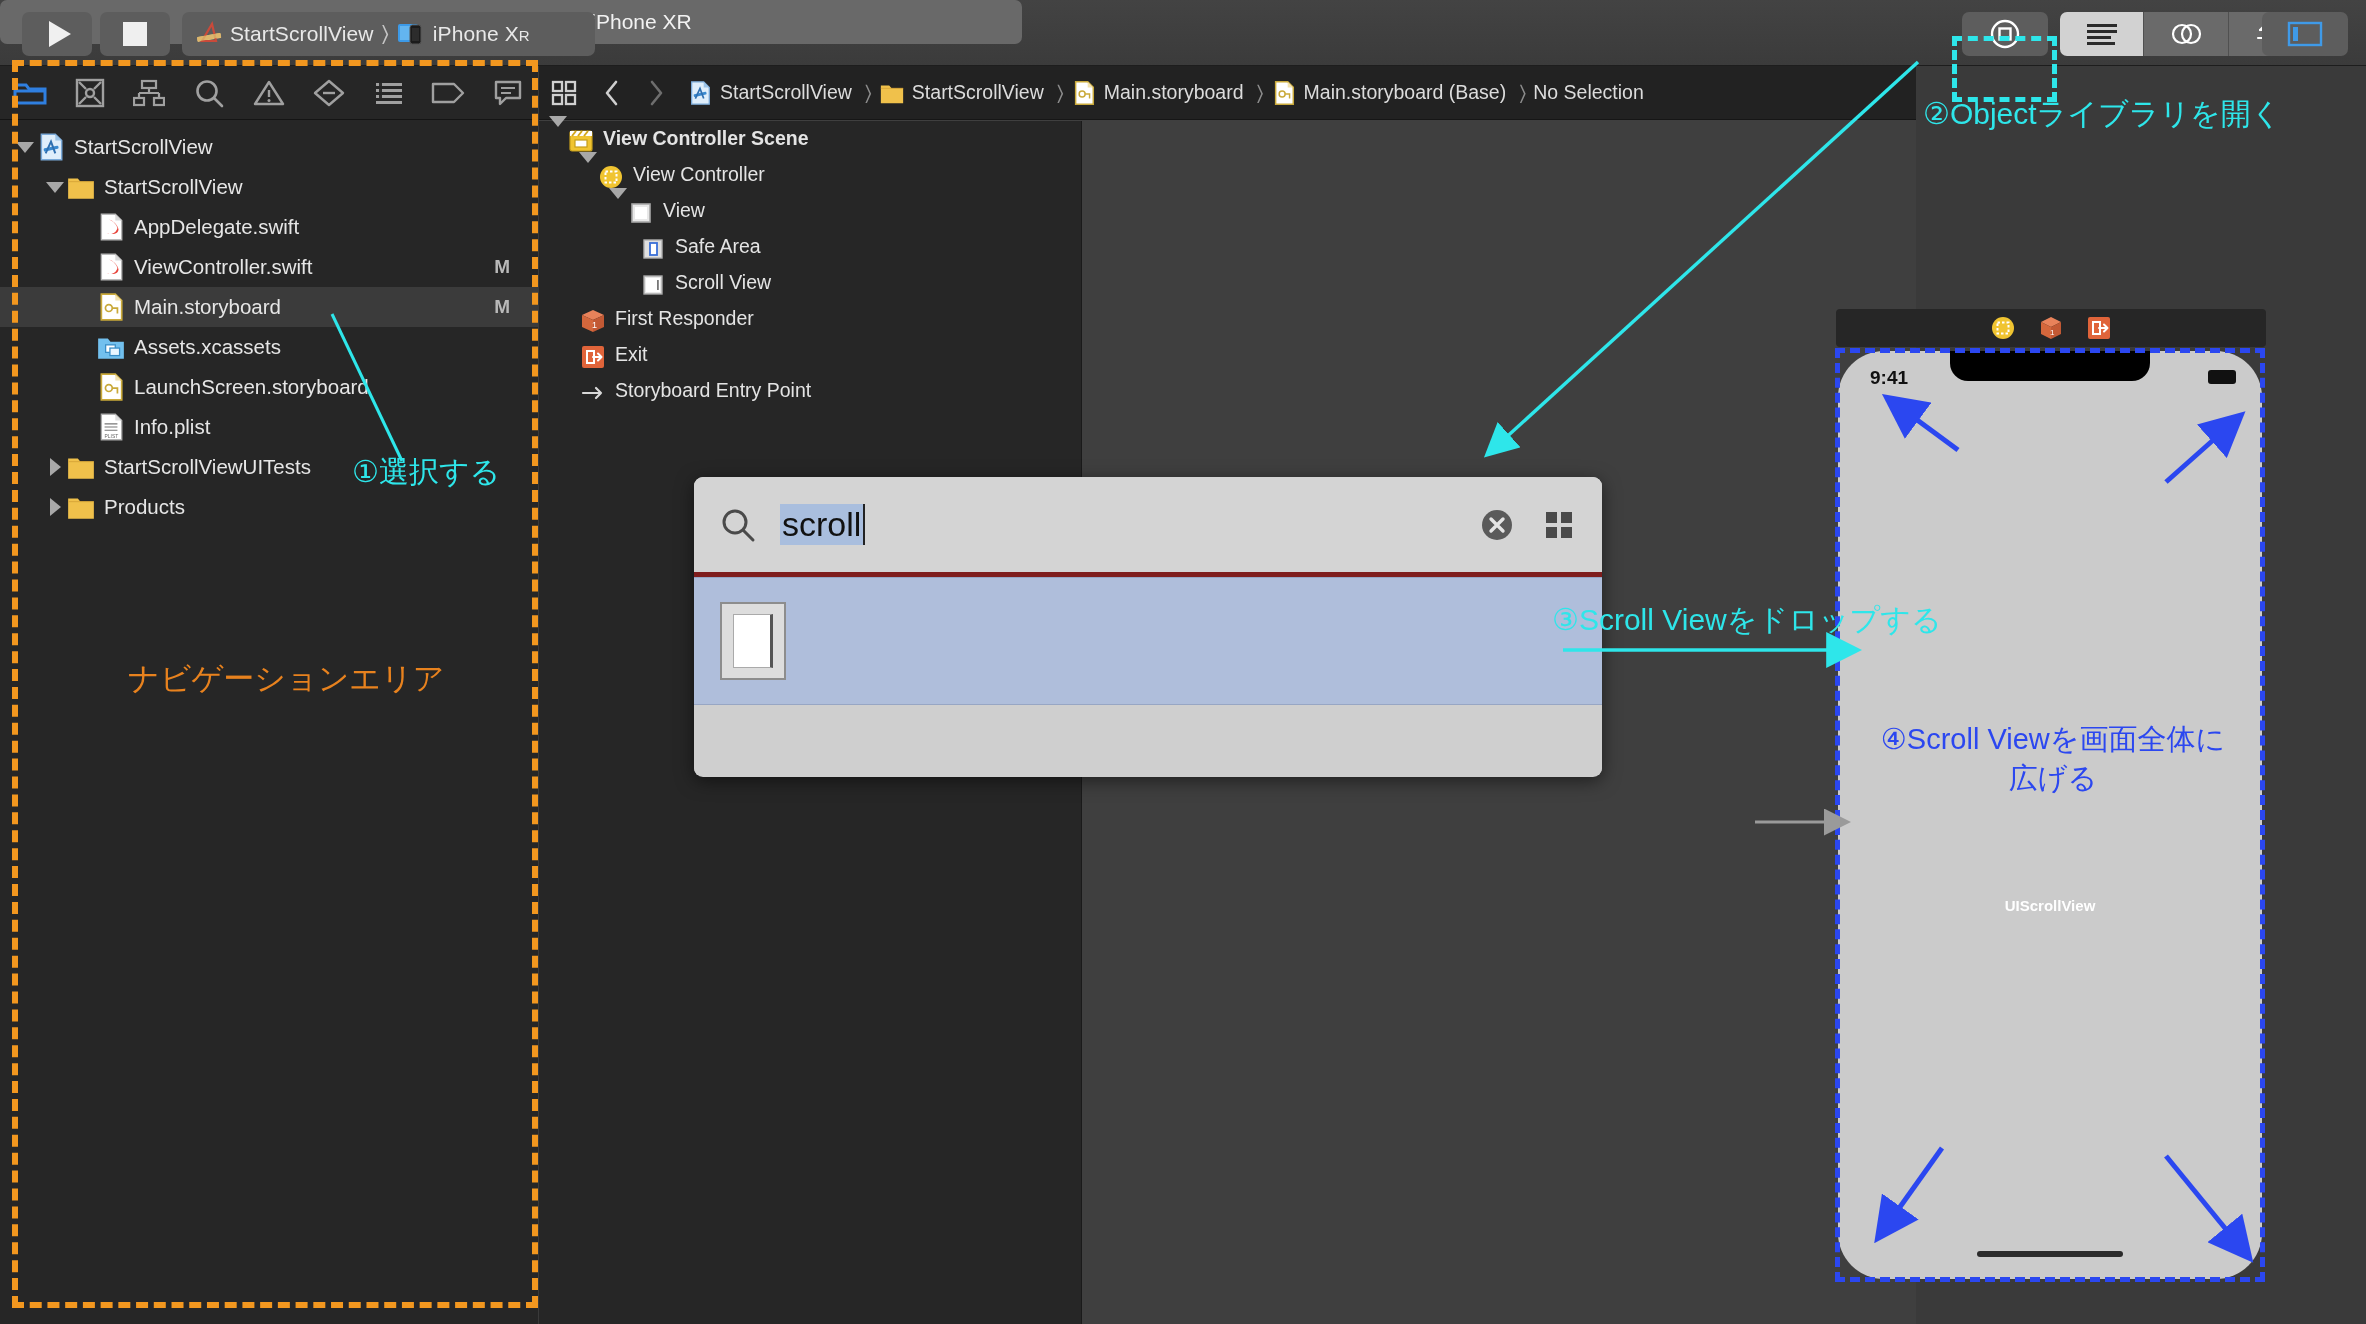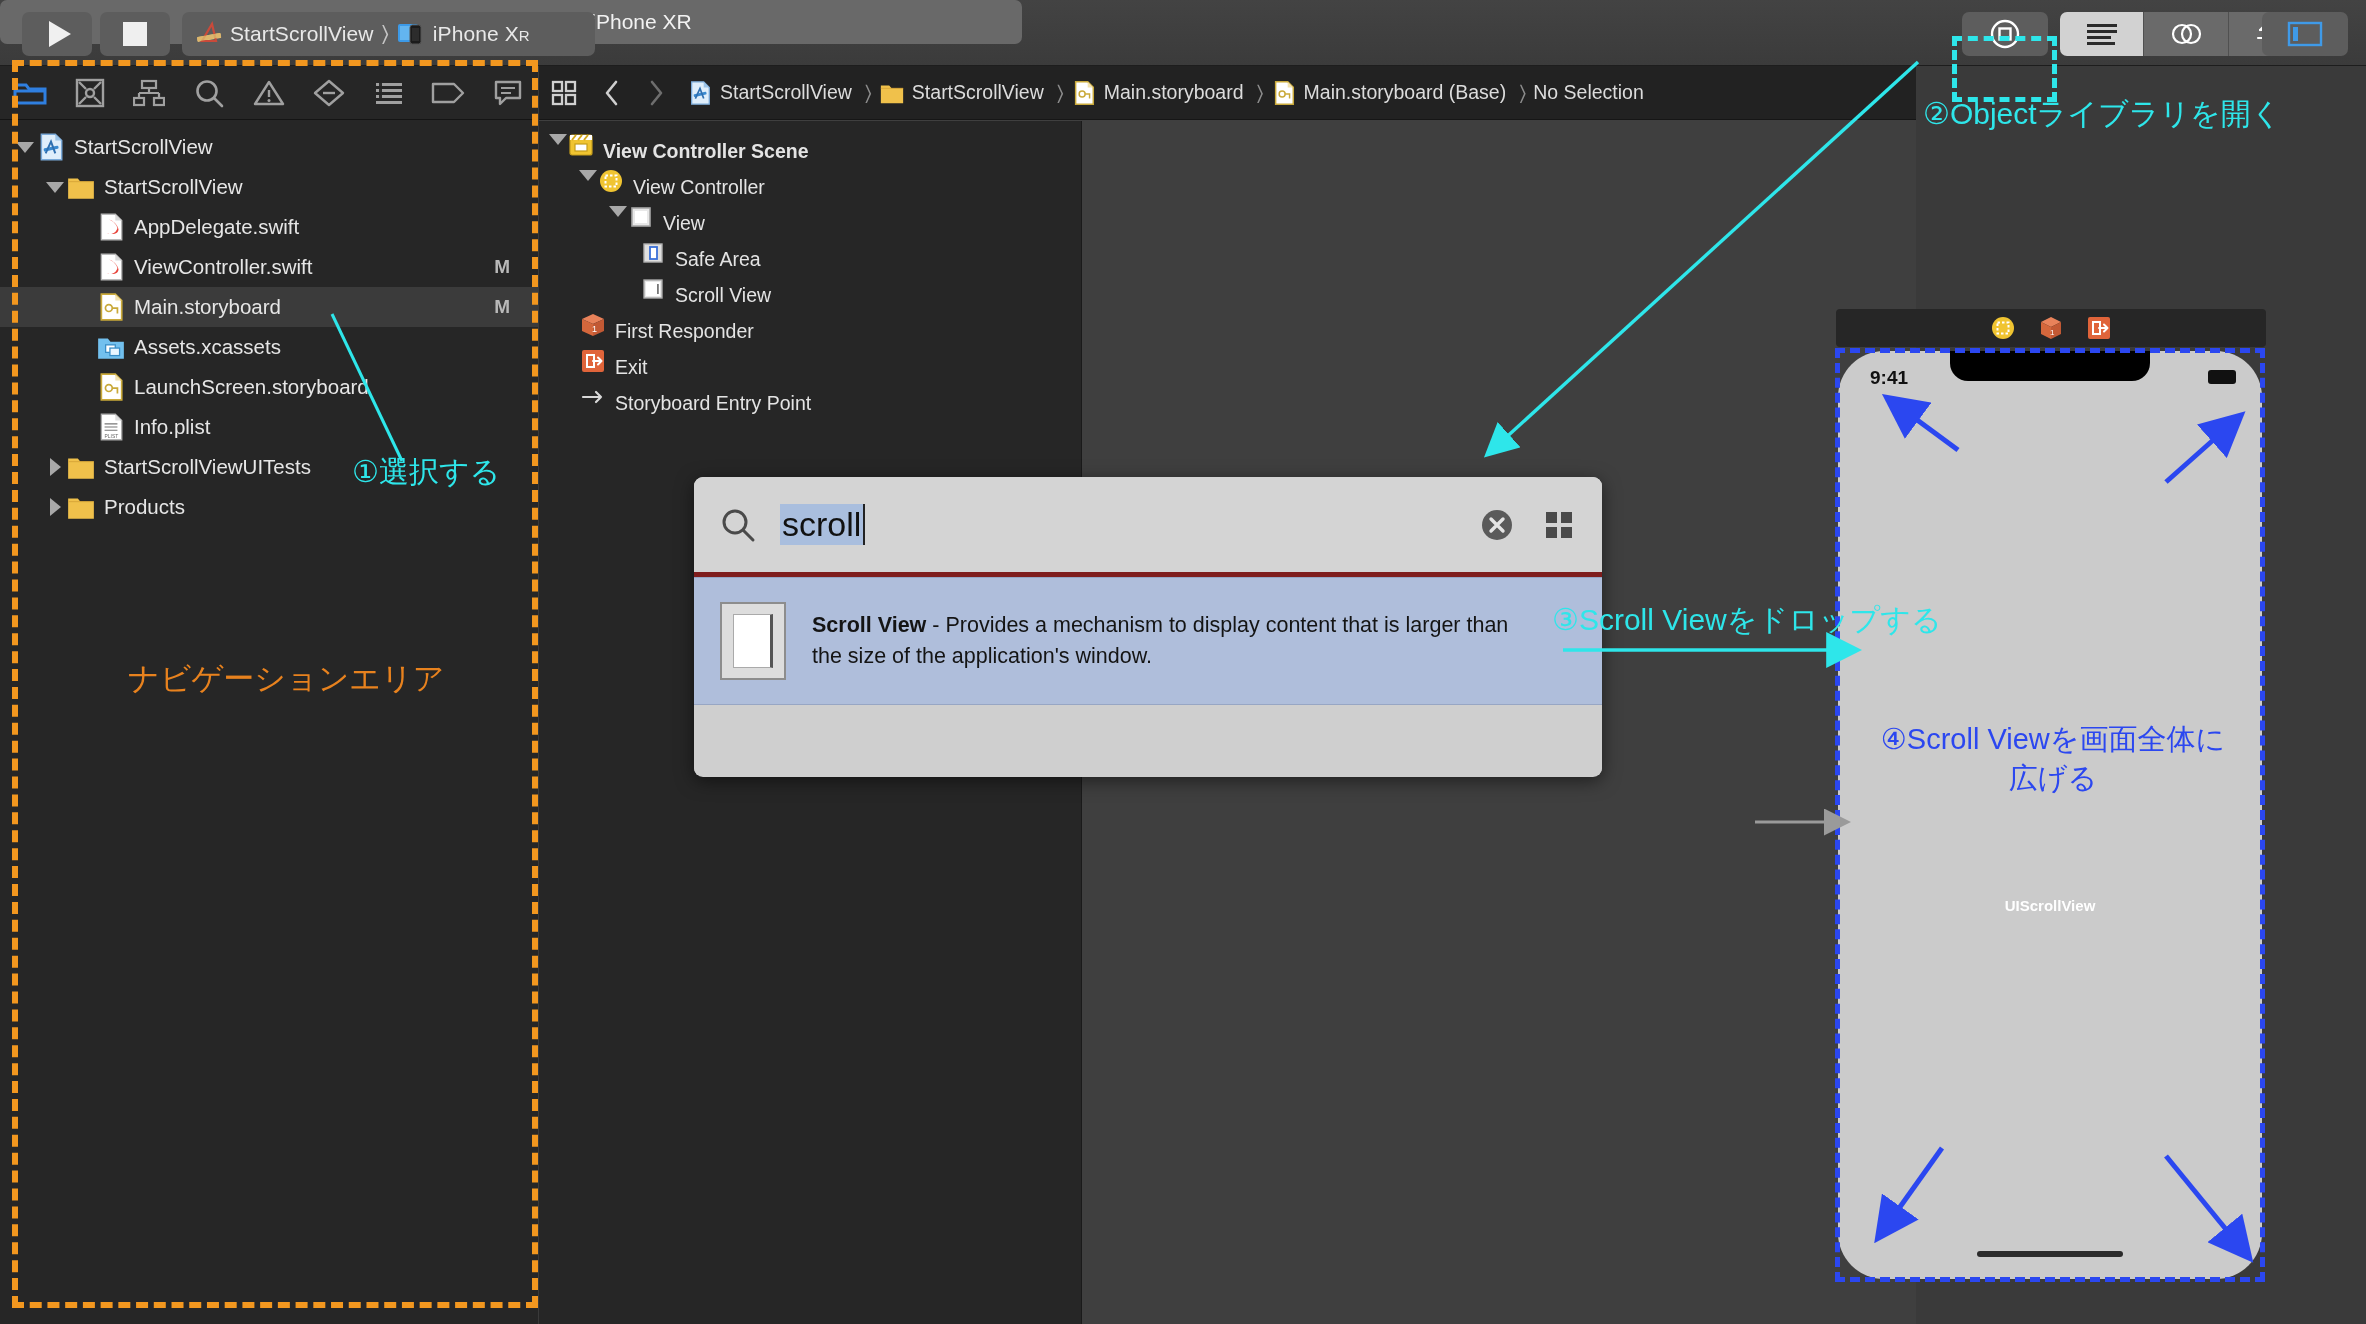--- a/index.html
+++ b/index.html
@@ -56,21 +56,21 @@
 
   
   .editor{ position:absolute; left:539px; top:66px; right:0; bottom:0; background:#3f3f3f; }
   .crumb{ position:absolute; left:0; top:0; right:0; height:54px; background:#222;
           display:flex; align-items:center; padding-left:12px; gap:0; border-bottom:1px solid #161616;}
   .crumb .cg{ display:flex; align-items:center; gap:7px; margin-right:6px;}
   .crumb .ct{ color:#dcdcdc; font-size:19.5px; white-space:nowrap; }
   .crumb .cs{ color:#8c8c8c; font-size:21px; font-weight:300; margin:0 7px; }
   .outline{ position:absolute; left:0; top:55px; width:543px; bottom:0; background:#262626;
             border-right:1px solid #1a1a1a; padding-top:6px;}
-  .orow{ height:36px; display:flex; align-items:flex-end; }
+  .orow{ height:36px; display:flex; align-items:flex-start; }
   .orow .olb{ color:#e4e4e4; font-size:19.5px; margin-left:8px; white-space:nowrap;}
   .orow.bold .olb{ font-weight:bold; }
   .canvas{ position:absolute; left:544px; top:55px; right:0; bottom:0; background:#3f3f3f; }
 
   
   .dev-bar{ position:absolute; left:1836px; top:309px; width:430px; height:38px;
             background:#262626; border-radius:4px; display:flex; align-items:center;
             justify-content:center; gap:22px; }
   .phone{ position:absolute; left:1838px; top:351px; width:424px; height:928px;
           background:#cbcbcb; border-radius:46px; }
@@ -590,23 +590,20 @@
               <rect x="4" y="19" width="11" height="11"></rect>
               <rect x="19" y="19" width="11" height="11"></rect>
             </g>
         </svg>
       </div>
     </div>
     <div class="lib-item">
       <div class="lib-thumb">
           <i></i>
         </div>
-      <div class="lib-txt">
-        <b>Scroll View</b><span> - </span><span>Provides a mechanism to display content that is larger than the size of the application's window.</span>
-      </div>
     </div>
     <div class="lib-foot"></div>
   </div>
 
   <div class="dash-or" style="left:12px; top:60px; width:526px; height:1248px;"></div>
   <div class="dash-cy" style="left:1952px; top:36px; width:105px; height:66px;"></div>
 
   <svg class="ov">
 
     <path d="M402 461 L332 314" stroke="#2ee6ea" stroke-width="3" fill="none"></path>

